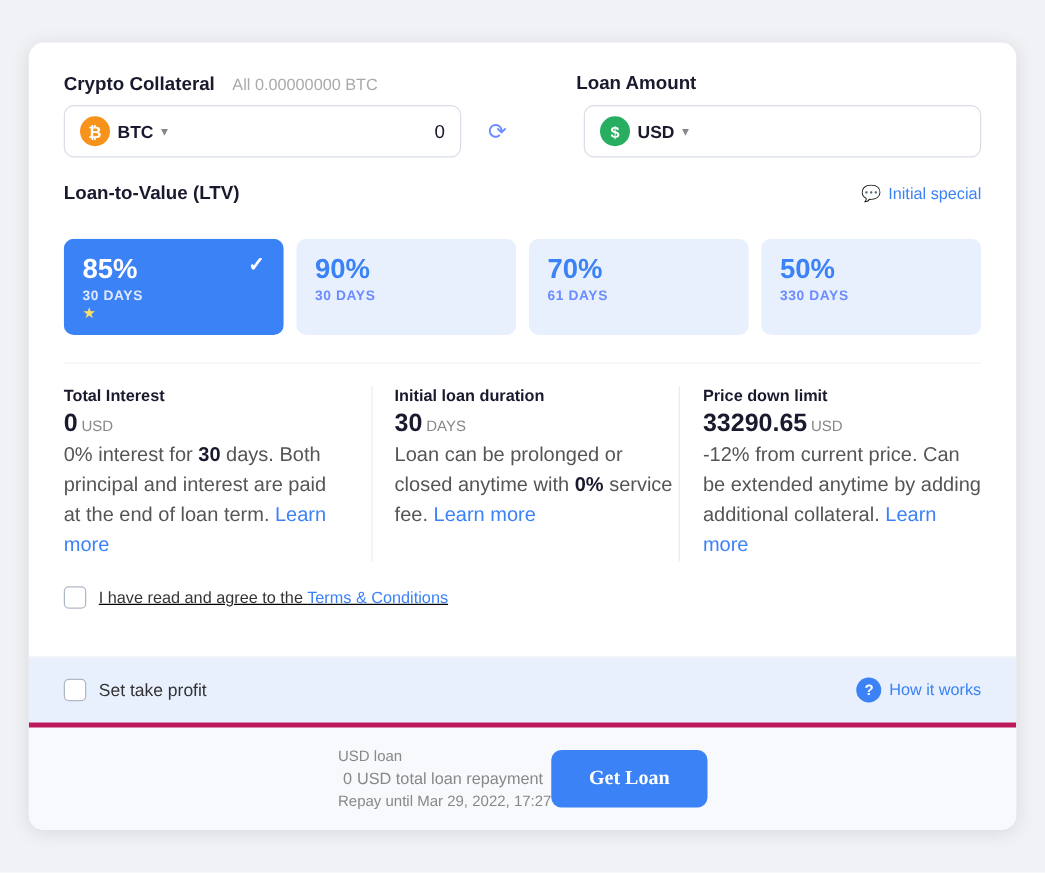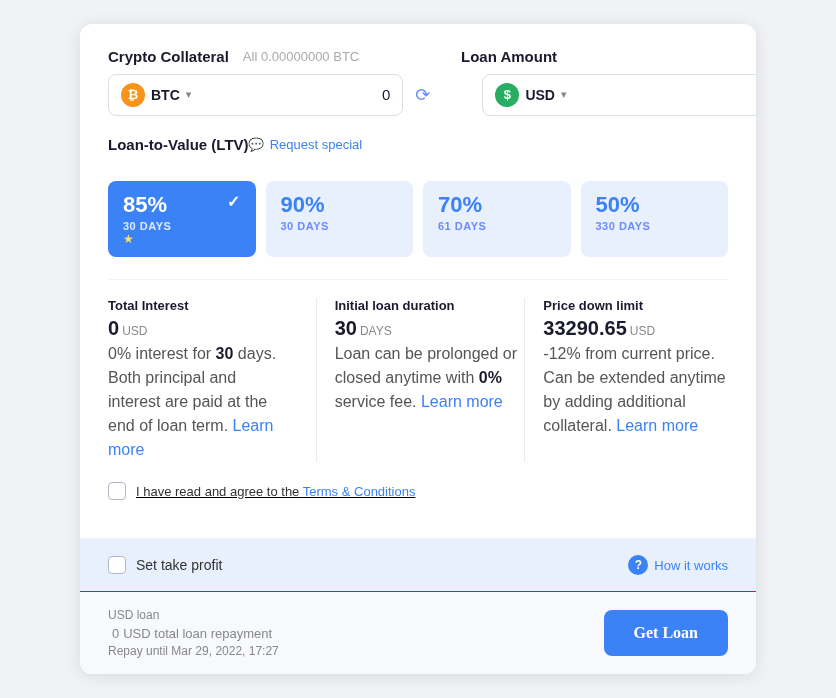--- a/index.html
+++ b/index.html
@@ -7,21 +7,21 @@
       font-family: -apple-system, BlinkMacSystemFont, 'Segoe UI', sans-serif;
       background: #f0f2f5;
       display: flex;
       justify-content: center;
       align-items: center;
       min-height: 100vh;
     }
     .card {
       background: #fff;
       border-radius: 12px;
-      width: 676px;
+      width: 790px;
       box-shadow: 0 2px 16px rgba(0,0,0,0.10);
       overflow: hidden;
     }
     .card-body {
       padding: 24px 28px 20px 28px;
     }
     .row-labels {
       display: flex;
       align-items: center;
       margin-bottom: 8px;
@@ -102,20 +102,21 @@
       width: 34px; height: 34px;
       display: flex; align-items: center; justify-content: center;
       cursor: pointer;
       color: #6b8cff;
       font-size: 18px;
       border-radius: 50%;
     }
     .ltv-row {
       display: flex;
       align-items: center;
+      justify-content: space-between;
       margin-bottom: 28px;
     }
     .ltv-label {
       font-size: 15px;
       font-weight: 700;
       color: #1a1a2e;
     }
     .request-special {
       display: flex;
       align-items: center;
@@ -259,25 +260,25 @@
       width: 20px; height: 20px;
       border-radius: 50%;
       background: #3b82f6;
       color: #fff;
       display: flex; align-items: center; justify-content: center;
       font-size: 12px;
       font-weight: 700;
     }
     .footer-section {
       background: #f7f9fc;
-      border-top: 1px solid #be185d;
+      border-top: 4px solid #be185d;
       padding: 16px 28px;
       display: flex;
       align-items: center;
-      justify-content: space-between;
+      justify-content: center;
     }
     .footer-info {}
     .footer-type {
       font-size: 12px;
       color: #888;
       margin-bottom: 2px;
     }
     .footer-amount {
       font-size: 16px;
       font-weight: 700;
@@ -341,21 +342,21 @@
           <span class="chevron">▾</span>
         </div>
         <input type="text" placeholder="" style="">
       </div>
     </div>
 
     <div class="ltv-row">
       <span class="ltv-label">Loan-to-Value (LTV)</span>
       <div class="request-special">
         <span>💬</span>
-        <span>Request special</span>
+        <span>Initial special</span>
       </div>
     </div>
 
     <div class="ltv-options">
 
       <div class="ltv-option selected">
         <div style="display:flex;align-items:flex-start;justify-content:space-between;">
           <div>
             <div class="ltv-percent">85%</div>
             <div class="ltv-days">30 DAYS</div>

